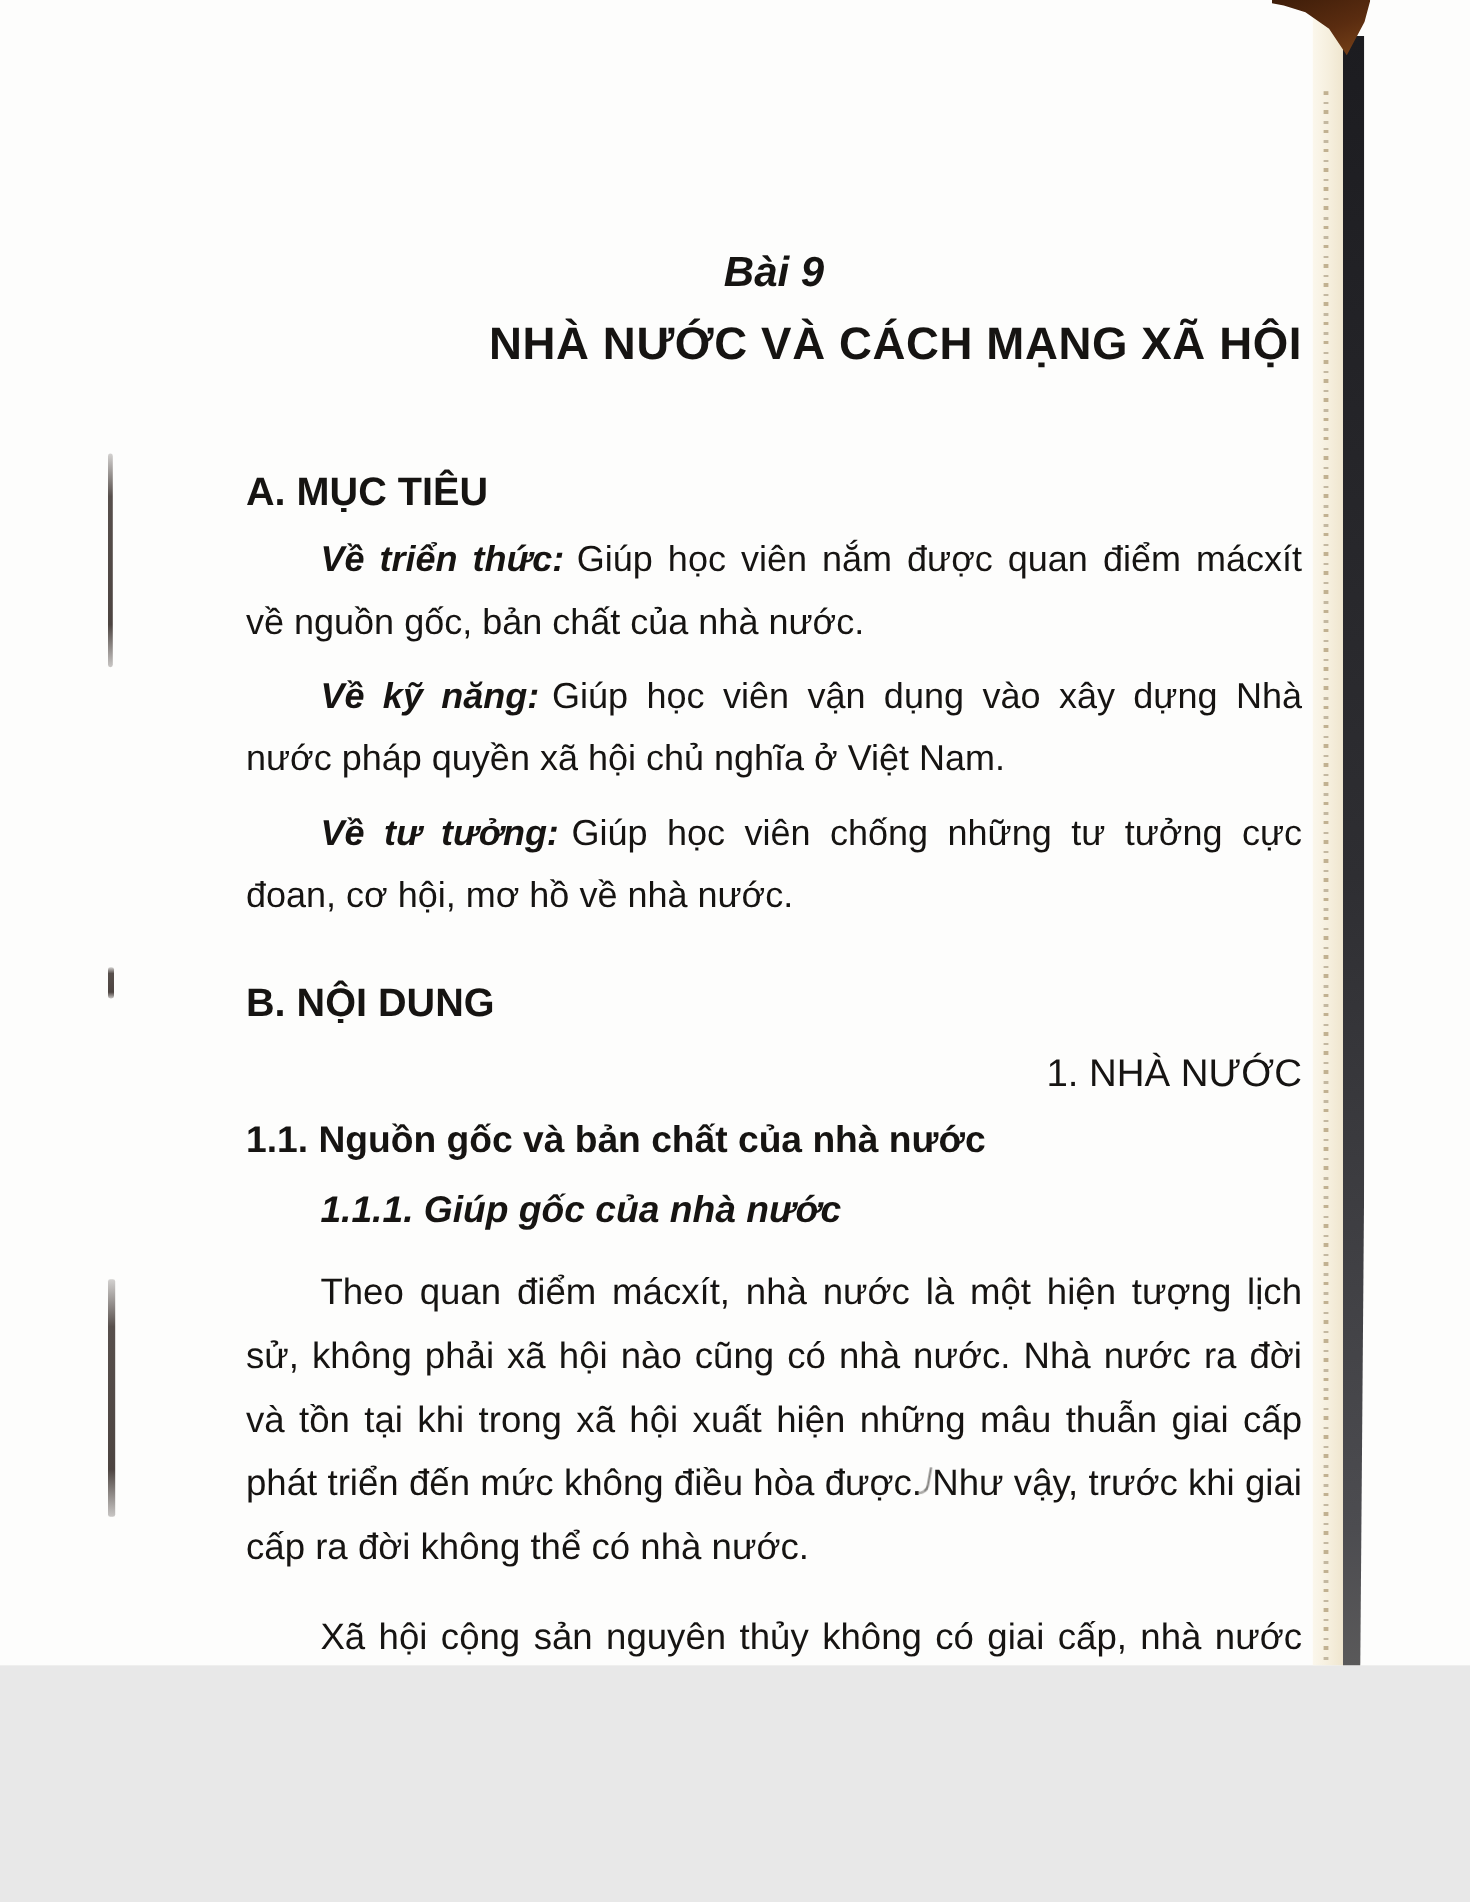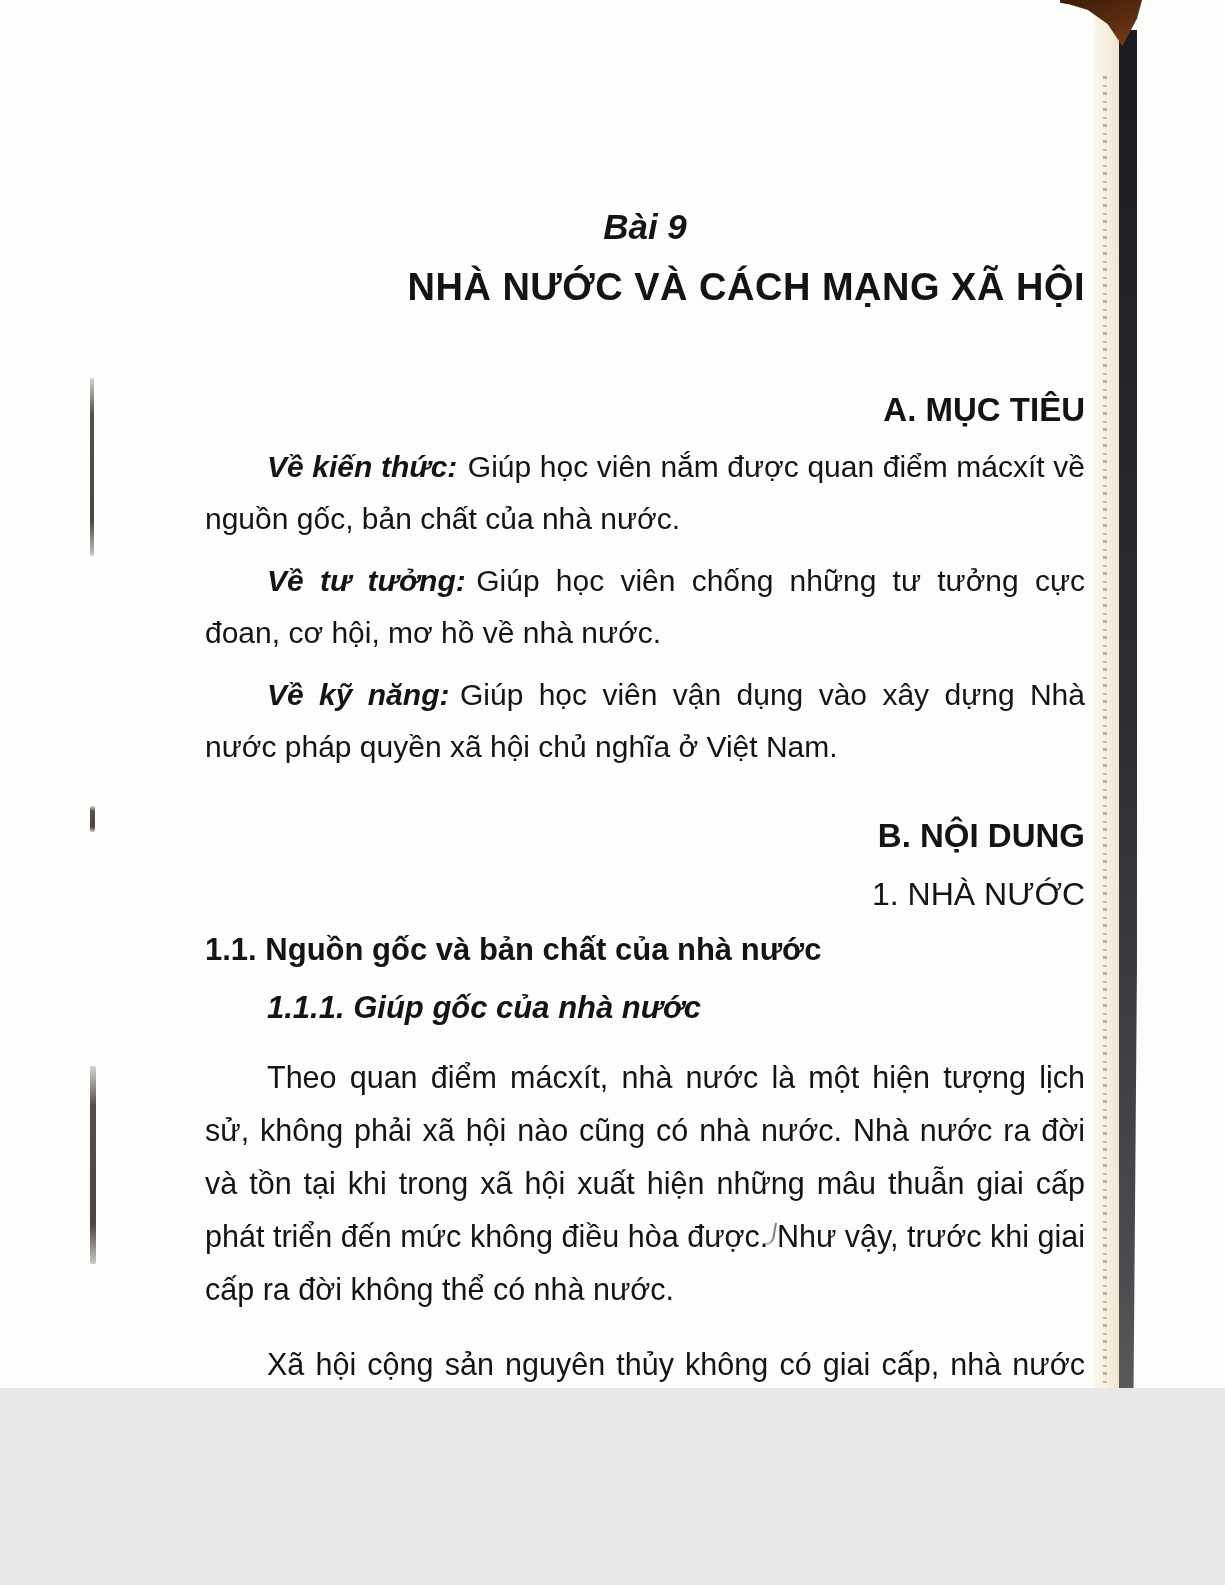--- a/index.html
+++ b/index.html
@@ -27,21 +27,21 @@
   .lesson-label{
     text-align:center;font-weight:bold;font-style:italic;
     font-size:35px;line-height:44px;
   }
   .main-title{
     text-align:right;font-weight:bold;
     font-size:38px;line-height:48px;margin-top:14px;
     letter-spacing:.5px;
   }
   .heading-center{
-    text-align:right;font-weight:bold;
+    text-align:left;font-weight:bold;
     font-size:33px;line-height:42px;
   }
   .heading-a{margin-top:78px;}
   .heading-b{margin-top:42px;}
   .par{
     font-size:30px;line-height:52px;
     text-align:justify;text-indent:62px;
     margin-top:10px;
   }
   .par .lead{font-weight:bold;font-style:italic;margin-right:.35em;}
@@ -139,25 +139,25 @@
 <body>
 
 <div class="scan">
 
   <div class="column">
     <div class="lesson-label">Bài 9</div>
     <h1 class="main-title">NHÀ NƯỚC VÀ CÁCH MẠNG XÃ HỘI</h1>
 
     <h2 class="heading-center heading-a">A. MỤC TIÊU</h2>
 
-    <p class="par"><i class="lead">Về kiến thức:</i><span>Giúp học viên nắm được quan điểm mácxít về nguồn gốc, bản chất của nhà nước.</span></p>
+    <p class="par"><i class="lead">Về triển thức:</i><span>Giúp học viên nắm được quan điểm mácxít về nguồn gốc, bản chất của nhà nước.</span></p>
+
+    <p class="par"><i class="lead">Về kỹ năng:</i><span>Giúp học viên vận dụng vào xây dựng Nhà nước pháp quyền xã hội chủ nghĩa ở Việt Nam.</span></p>
 
     <p class="par"><i class="lead">Về tư tưởng:</i><span>Giúp học viên chống những tư tưởng cực đoan, cơ hội, mơ hồ về nhà nước.</span></p>
-
-    <p class="par"><i class="lead">Về kỹ năng:</i><span>Giúp học viên vận dụng vào xây dựng Nhà nước pháp quyền xã hội chủ nghĩa ở Việt Nam.</span></p>
 
     <h2 class="heading-center heading-b">B. NỘI DUNG</h2>
 
     <h3 class="h-num">1. NHÀ NƯỚC</h3>
     <h4 class="h-sub">1.1. Nguồn gốc và bản chất của nhà nước</h4>
     <h5 class="h-subsub">1.1.1. Giúp gốc của nhà nước</h5>
 
     <p class="par body-par">Theo quan điểm mácxít, nhà nước là một hiện tượng lịch sử, không phải xã hội nào cũng có nhà nước. Nhà nước ra đời và tồn tại khi trong xã hội xuất hiện những mâu thuẫn giai cấp phát triển đến mức không điều hòa được. Như vậy, trước khi giai cấp ra đời không thể có nhà nước.</p>
     <p class="par body-par">Xã hội cộng sản nguyên thủy không có giai cấp, nhà nước cũng chưa xuất hiện. Đứng đầu các thị tộc, bộ lạc - những tổ chức xã hội thời kỳ này - là những tộc trưởng, hội đồng tộc</p>
   </div>

